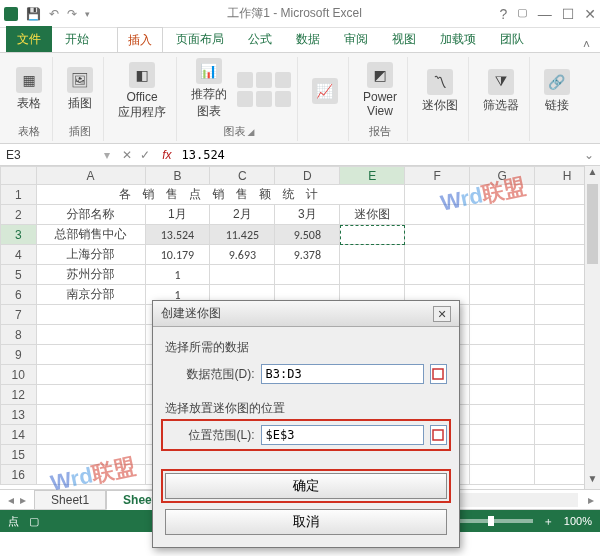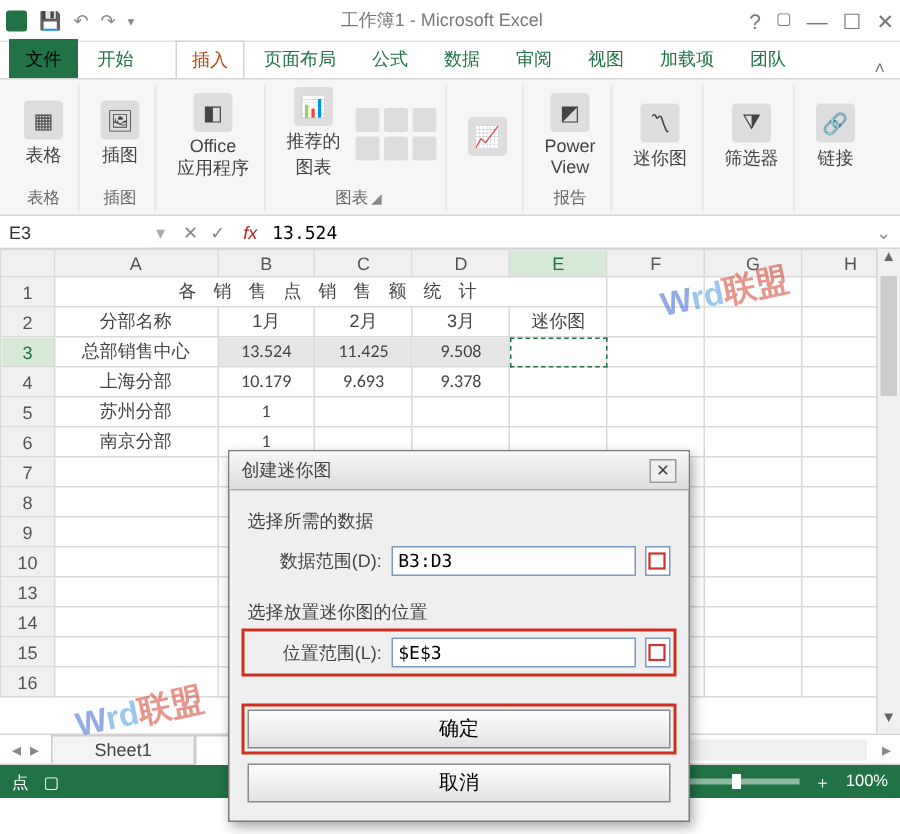--- a/index.html
+++ b/index.html
@@ -9,21 +9,21 @@
   .titlebar { height: 28px; background: #fff; display: flex; align-items: center; padding: 0 4px; border-bottom: 1px solid #e0e0e0; }
   .qat { display: flex; gap: 8px; align-items: center; }
   .qat-icon { width: 14px; height: 14px; display:inline-block; }
   .title-center { flex: 1; text-align: center; color: #777; font-size: 12px; }
   .win-controls { display: flex; gap: 10px; color:#777; font-size:14px;}
   .win-btn { cursor: pointer; }
 
   
   .tabs { height: 24px; display: flex; align-items: flex-end; padding-left: 6px; gap: 2px; background:#fff; }
   .tab { padding: 4px 10px 3px; font-size: 12px; color: #217346; cursor:pointer; border:1px solid transparent;}
-  .tab.file { background: #217346; color: #000000; }
+  .tab.file { background: #217346; color: #fde047; }
   .tab.active { background: #fff; border:1px solid #d4d4d4; border-bottom:1px solid #fff; color:#c2410c; margin-bottom:-1px;margin-left:15px;}
   .tabs-collapse { margin-left:auto; padding-right:10px; color:#777;}
 
   
   .ribbon { height: 92px; background: #f6f6f6; border-top:1px solid #d4d4d4; border-bottom: 1px solid #d4d4d4; display: flex; padding: 4px 6px 2px; gap: 4px; position:relative;}
   .ribbon-group { display: flex; flex-direction: column; align-items: center; justify-content: flex-end; border-right:1px solid #e5e5e5; padding:0 6px 2px; }
   .ribbon-group:last-child { border-right:none; }
   .group-icons { display:flex; gap:6px; align-items:center; flex:1;}
   .big-btn { display:flex; flex-direction:column; align-items:center; gap:2px; cursor:pointer; padding:2px 4px;}
   .big-btn .ico { width:26px; height:26px; background:#ddd; border-radius:3px; display:flex; align-items:center; justify-content:center; font-size:14px;}
@@ -53,21 +53,21 @@
   .cell-text { text-align:center;}
   .merged-title { letter-spacing:4px; font-size:13px;}
   .marching { outline:1.5px dashed #217346; outline-offset:-1px;}
 
   
   .vscroll { position:absolute; right:0; top:0; bottom:0; width:16px; background:#f0f0f0; border-left:1px solid #d4d4d4; display:flex; flex-direction:column;}
   .vscroll .arrow { height:16px; text-align:center; font-size:10px; color:#666;}
   .vscroll .thumb { margin:2px; background:#cdcdcd; flex:0 0 80px;}
   .hscroll-row { height:20px; display:flex; align-items:center; border-bottom:1px solid #d4d4d4; background:#fff;}
   .sheet-nav { display:flex; gap:6px; padding:0 8px; color:#888;}
-  .sheet-tab { padding:2px 28px; border:1px solid #ccc; border-bottom:none; font-size:12px; cursor:pointer; background:#f4f4f4;}
+  .sheet-tab { padding:2px 16px; border:1px solid #ccc; border-bottom:none; font-size:12px; cursor:pointer; background:#f4f4f4;}
   .sheet-tab.active { background:#fff; border-bottom:1px solid #fff; color:#217346; font-weight:bold;}
   .add-sheet { width:18px; height:18px; border:1px solid #ccc; border-radius:9px; margin-left:8px; display:flex; align-items:center; justify-content:center; font-size:11px; color:#666;}
   .hscroll { flex:1; margin:0 4px 0 12px; height:14px; background:#f0f0f0; position:relative;}
   .hscroll .hthumb { position:absolute; left:30px; top:1px; bottom:1px; width:140px; background:#cdcdcd;}
 
   
   .status { height:22px; background:#217346; color:#fff; display:flex; align-items:center; padding:0 8px; gap:10px; font-size:11px;}
   .status .sp { flex:1;}
   .view-btn { width:20px; height:14px; border:1px solid rgba(255,255,255,.6); display:inline-block;}
   .zoom-slider { width:90px; height:4px; background:rgba(255,255,255,.5); position:relative;}
@@ -365,20 +365,31 @@
           <td></td>
           <td></td>
           <td></td>
           <td></td>
           <td></td>
           <td></td>
           <td></td>
           <td></td>
         </tr>
         <tr>
+          <th>12</th>
+          <td></td>
+          <td></td>
+          <td></td>
+          <td></td>
+          <td></td>
+          <td></td>
+          <td></td>
+          <td></td>
+        </tr>
+        <tr>
           <th>13</th>
           <td></td>
           <td></td>
           <td></td>
           <td></td>
           <td></td>
           <td></td>
           <td></td>
           <td></td>
         </tr>

